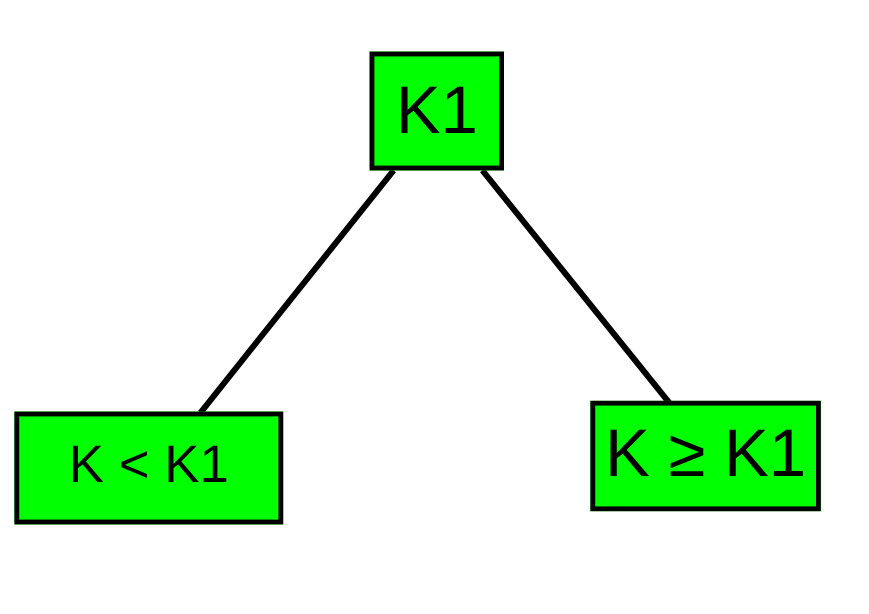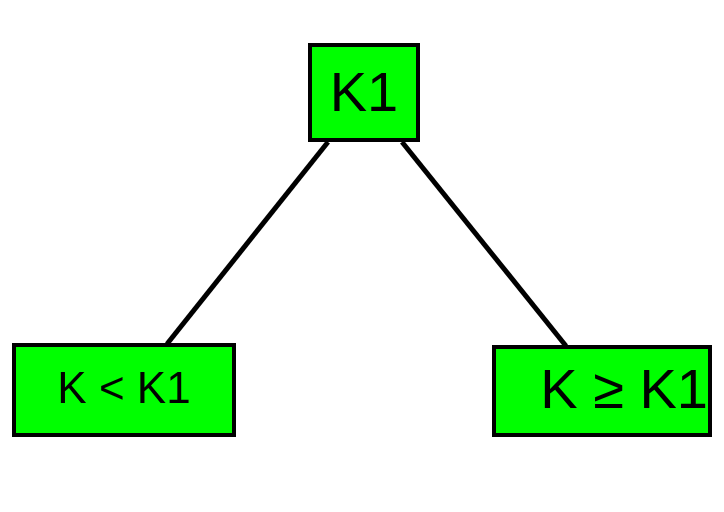--- a/index.html
+++ b/index.html
@@ -59,24 +59,23 @@
     top: 343px;
     width: 224px;
     height: 94px;
   }
   #node-left .node-label {
     font-size: 44px;
     transform: translateY(-2px);
   }
   #node-right {
     left: 492px;
-    top: 345px;
-    width: 220px;
+    top: 334px;
+    width: 192px;
     height: 92px;
-    justify-content: flex-end;
   }
   #node-right .node-label {
     font-size: 56px;
     transform: translateY(-2px);
   }
 </style>
 </head>
 <body>
 
 <div id="diagram-canvas">

